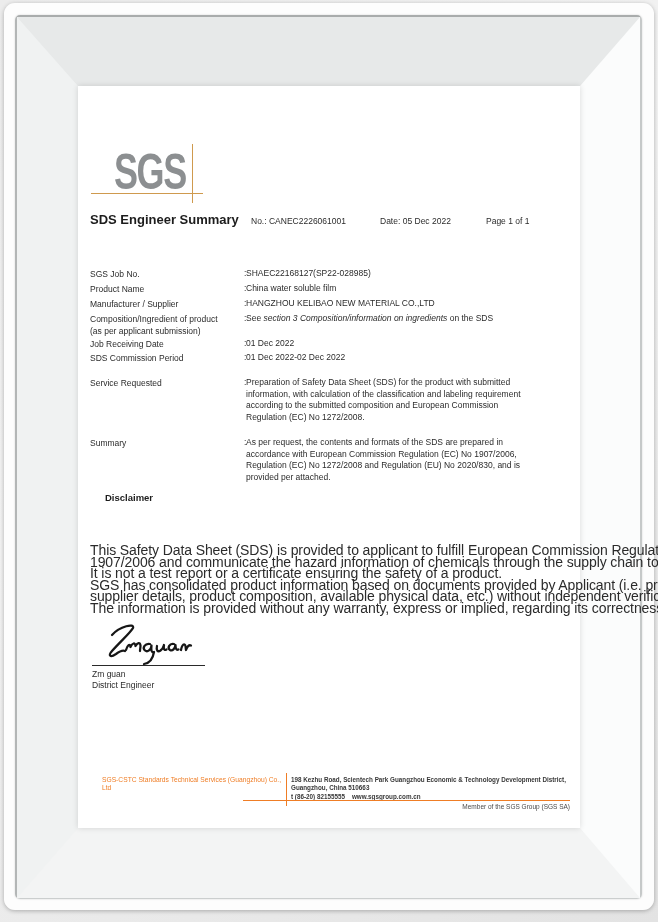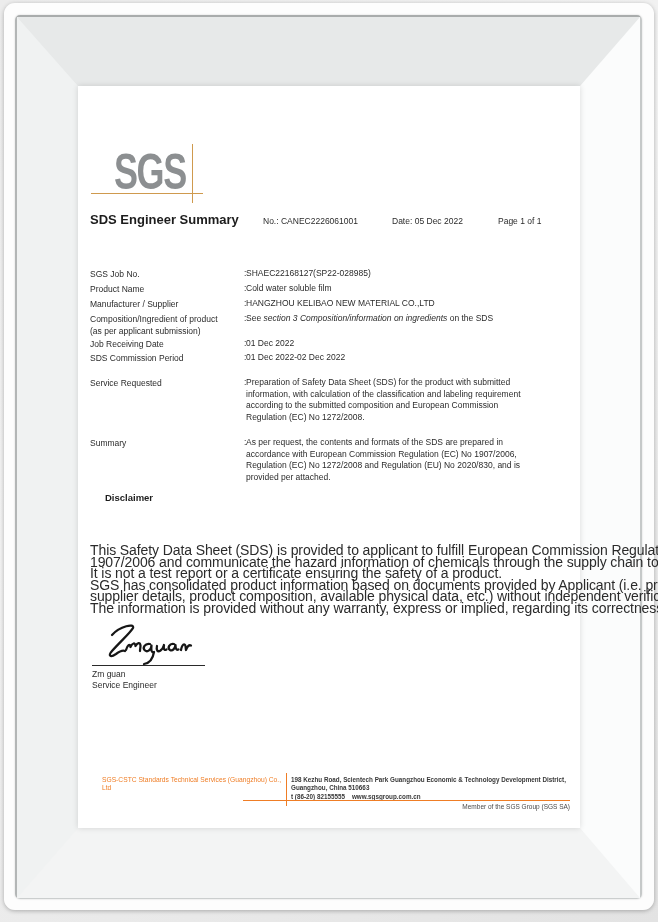--- a/index.html
+++ b/index.html
@@ -41,21 +41,21 @@
     position:absolute;left:36px;top:61px;
     font-size:50px;font-weight:bold;line-height:50px;
     letter-spacing:-2px;color:#8c8f91;
     transform:scaleX(.72);transform-origin:left top;
     white-space:nowrap;
   }
   .crop-h{position:absolute;left:13px;top:107px;width:112px;height:1px;background:#cf9a4e;}
   .crop-v{position:absolute;left:114px;top:58px;width:1px;height:59px;background:#cf9a4e;}
   
   .doc-title{position:absolute;left:12px;top:126px;font-size:13px;font-weight:bold;color:#1c1c1c;white-space:nowrap;}
-  .hdr-small{position:absolute;top:130px;font-size:8.5px;color:#2b2b2b;white-space:nowrap;margin-left:12px;}
+  .hdr-small{position:absolute;top:130px;font-size:8.5px;color:#2b2b2b;white-space:nowrap;}
   
   .frow{position:absolute;left:0;width:100%;font-size:8.5px;color:#2b2b2b;}
   .frow .lbl{position:absolute;left:12px;width:155px;white-space:pre-line;line-height:12px;}
   .frow .col{position:absolute;left:166px;}
   .frow .val{position:absolute;left:168px;white-space:pre;line-height:11.5px;}
   .it{font-style:italic;}
   
   .disc-head{position:absolute;left:12px;top:406px;font-size:9.5px;font-weight:bold;color:#1c1c1c;margin-left:15px;}
   .disc-body{position:absolute;left:12px;top:431px;font-size:14px;line-height:11.55px;color:#2b2b2b;white-space:pre;letter-spacing:-0.1px;margin-top:28px;}
   
@@ -90,21 +90,21 @@
     <div class="hdr-small" style="left:408px">Page 1 of 1</div>
 
     <div class="frow" style="top:182px">
       <span class="lbl">SGS Job No.</span>
       <span class="col">:</span>
       <span class="val">SHAEC22168127(SP22-028985)</span>
     </div>
     <div class="frow" style="top:197px">
       <span class="lbl">Product Name</span>
       <span class="col">:</span>
-      <span class="val">Cold water soluble film</span>
+      <span class="val">China water soluble film</span>
     </div>
     <div class="frow" style="top:212px">
       <span class="lbl">Manufacturer / Supplier</span>
       <span class="col">:</span>
       <span class="val">HANGZHOU KELIBAO NEW MATERIAL CO.,LTD</span>
     </div>
     <div class="frow" style="top:227px">
       <span class="lbl">Composition/Ingredient of product
 (as per applicant submission)</span>
       <span class="col">:</span>
@@ -150,21 +150,21 @@
         <path d="M28 26 C44 8 74 2 70 12 C66 20 44 40 28 58 C20 67 24 72 36 64 C44 58 50 56 54 58"></path>
         <path d="M56 56 C59 46 64 42 65 50 C69 42 74 40 75 48 C79 41 84 40 85 47 C85 51 84 55 84 58"></path>
         <path d="M104 44 C94 42 88 52 94 57 C99 61 106 56 107 47 C106 57 107 62 112 60 C110 72 106 82 92 84"></path>
         <path d="M118 48 C116 56 119 61 125 57 C129 54 131 50 132 46 C131 52 131 58 137 55"></path>
         <path d="M152 44 C143 42 138 52 144 56 C149 59 154 53 155 46 C155 52 156 57 161 55"></path>
         <path d="M166 56 C167 49 170 44 173 45 C176 46 175 52 176 56 C178 49 182 45 186 47"></path>
       </g>
     </svg>
     <div class="sig-line"></div>
     <div class="sig-name">Zm guan</div>
-    <div class="sig-title">Service Engineer</div>
+    <div class="sig-title">District Engineer</div>
 
     <div class="ft-company">SGS-CSTC Standards Technical Services (Guangzhou) Co., Ltd</div>
     <div class="ft-divider"></div>
     <div class="ft-address">198 Kezhu Road, Scientech Park Guangzhou Economic &amp; Technology Development District,
 Guangzhou, China 510663
 t (86-20) 82155555    www.sgsgroup.com.cn</div>
     <div class="ft-line"></div>
     <div class="ft-member">Member of the SGS Group (SGS SA)</div>
 
   </div>

